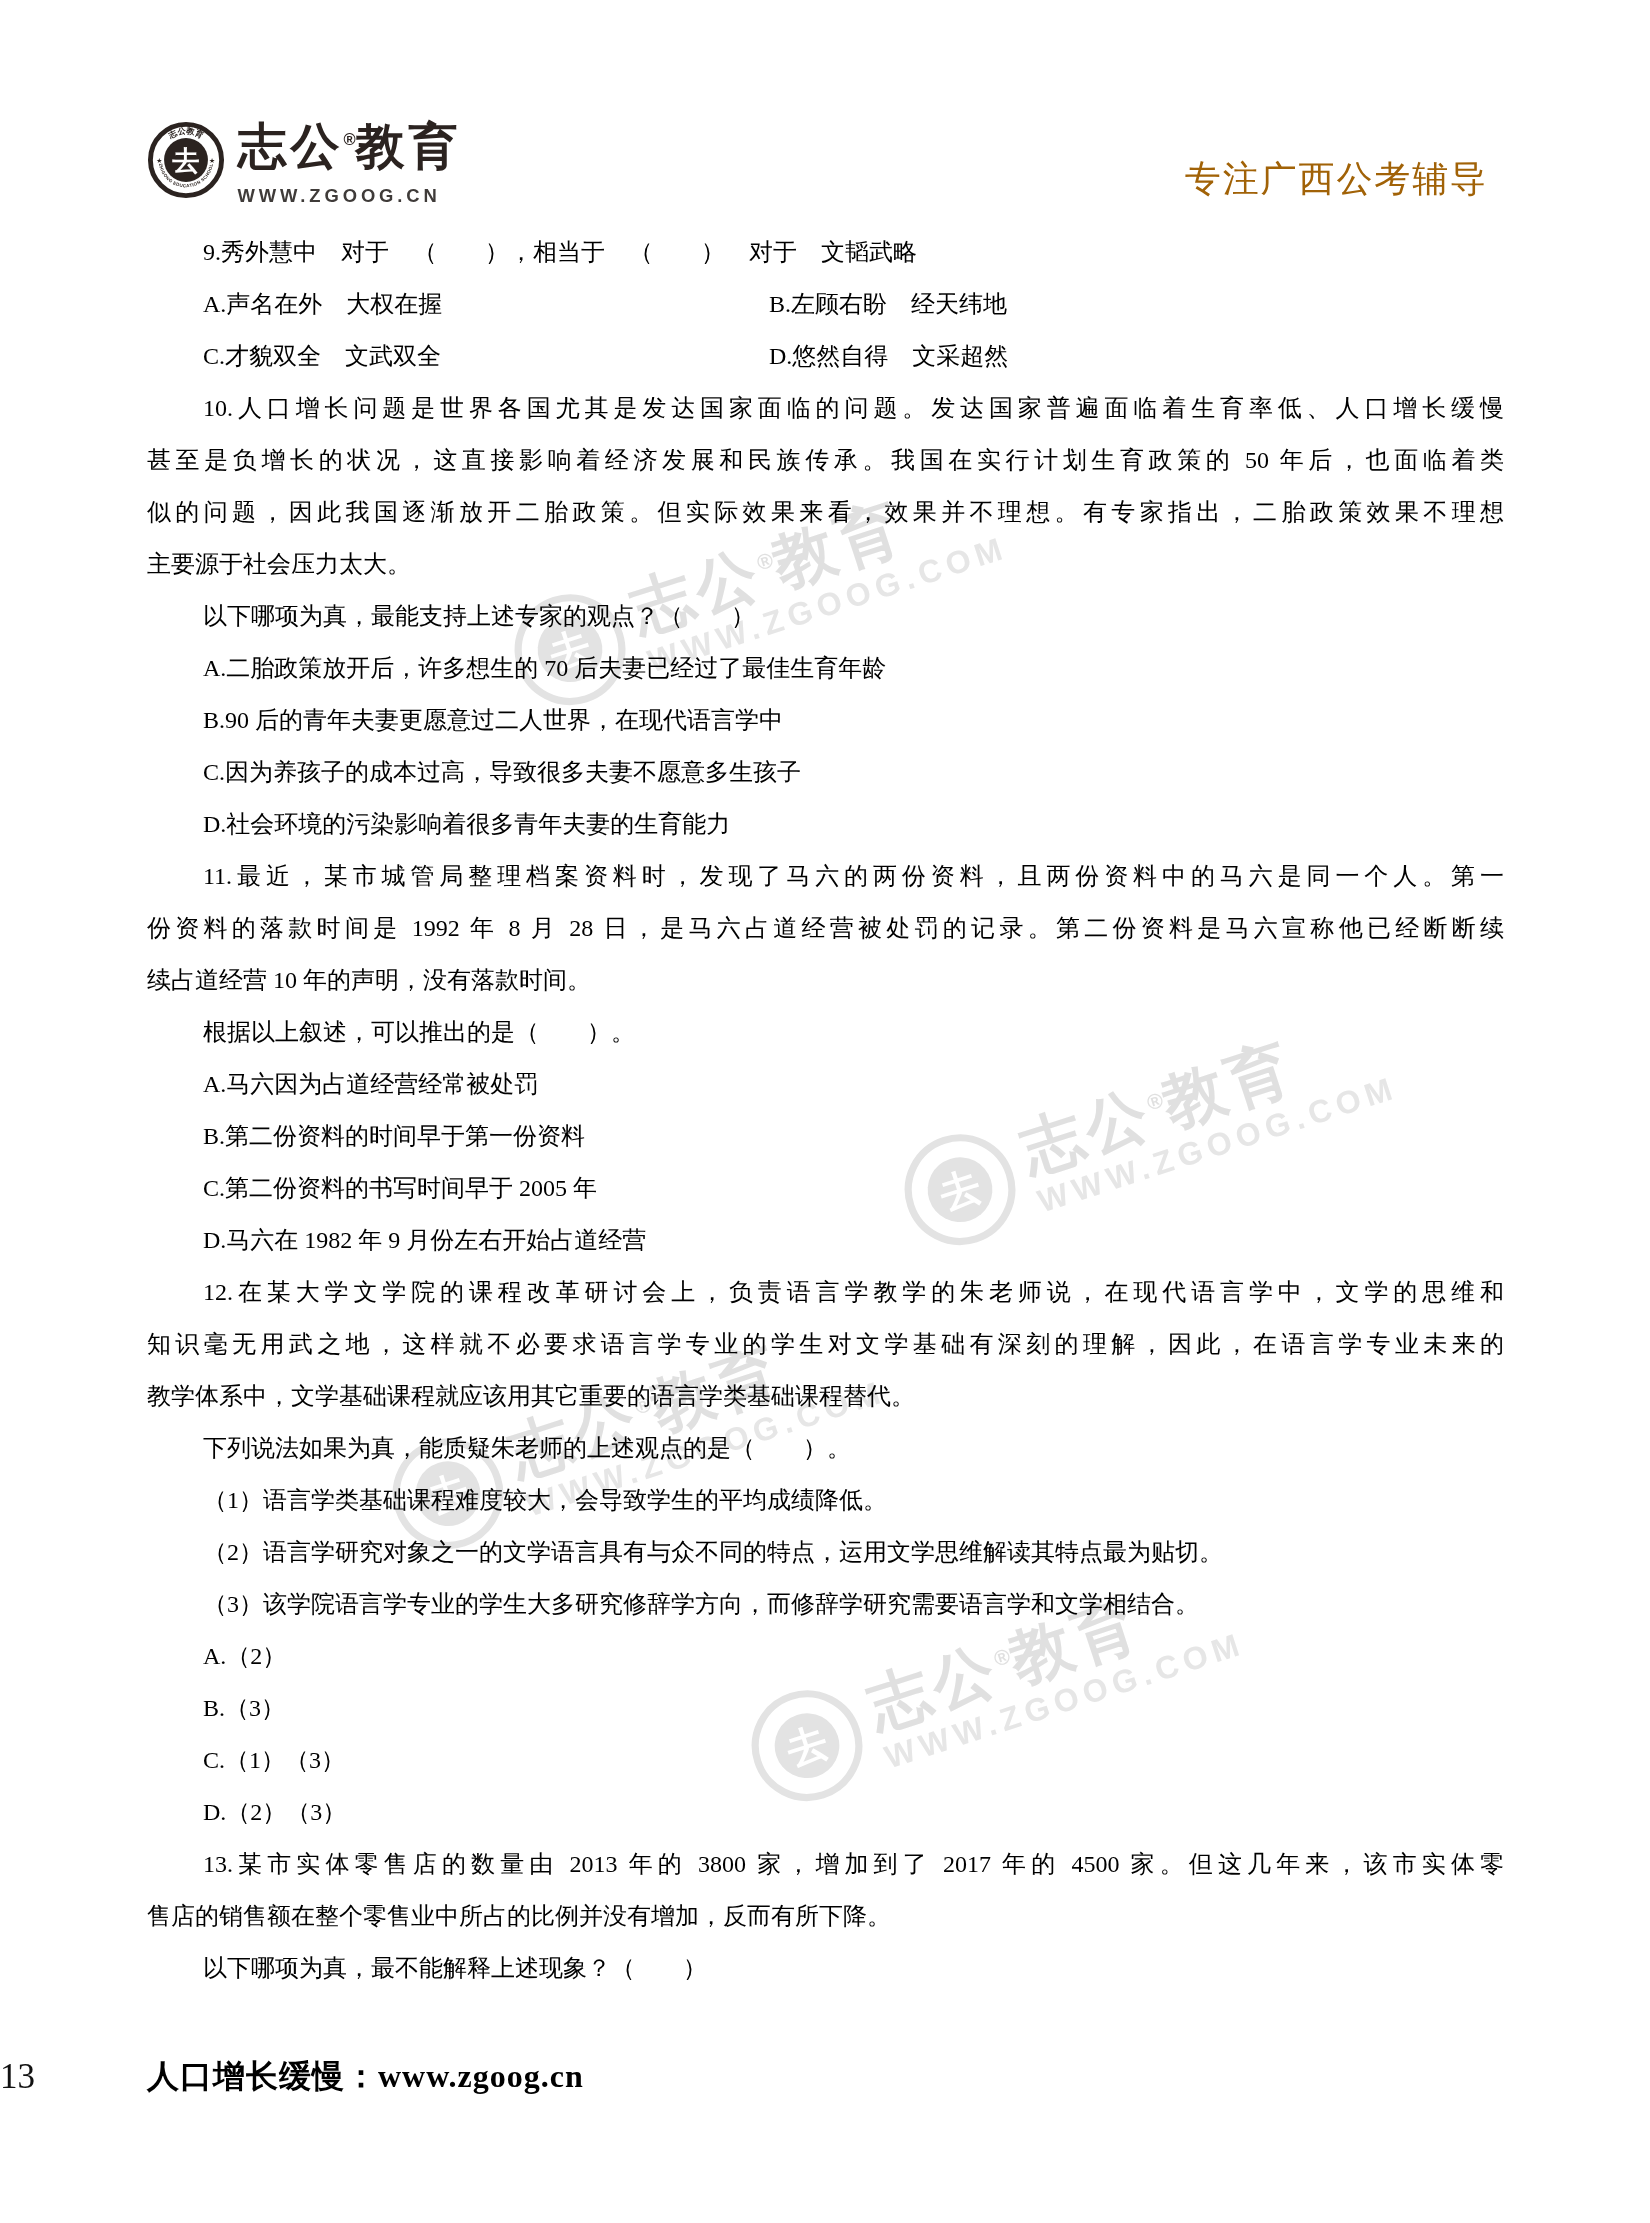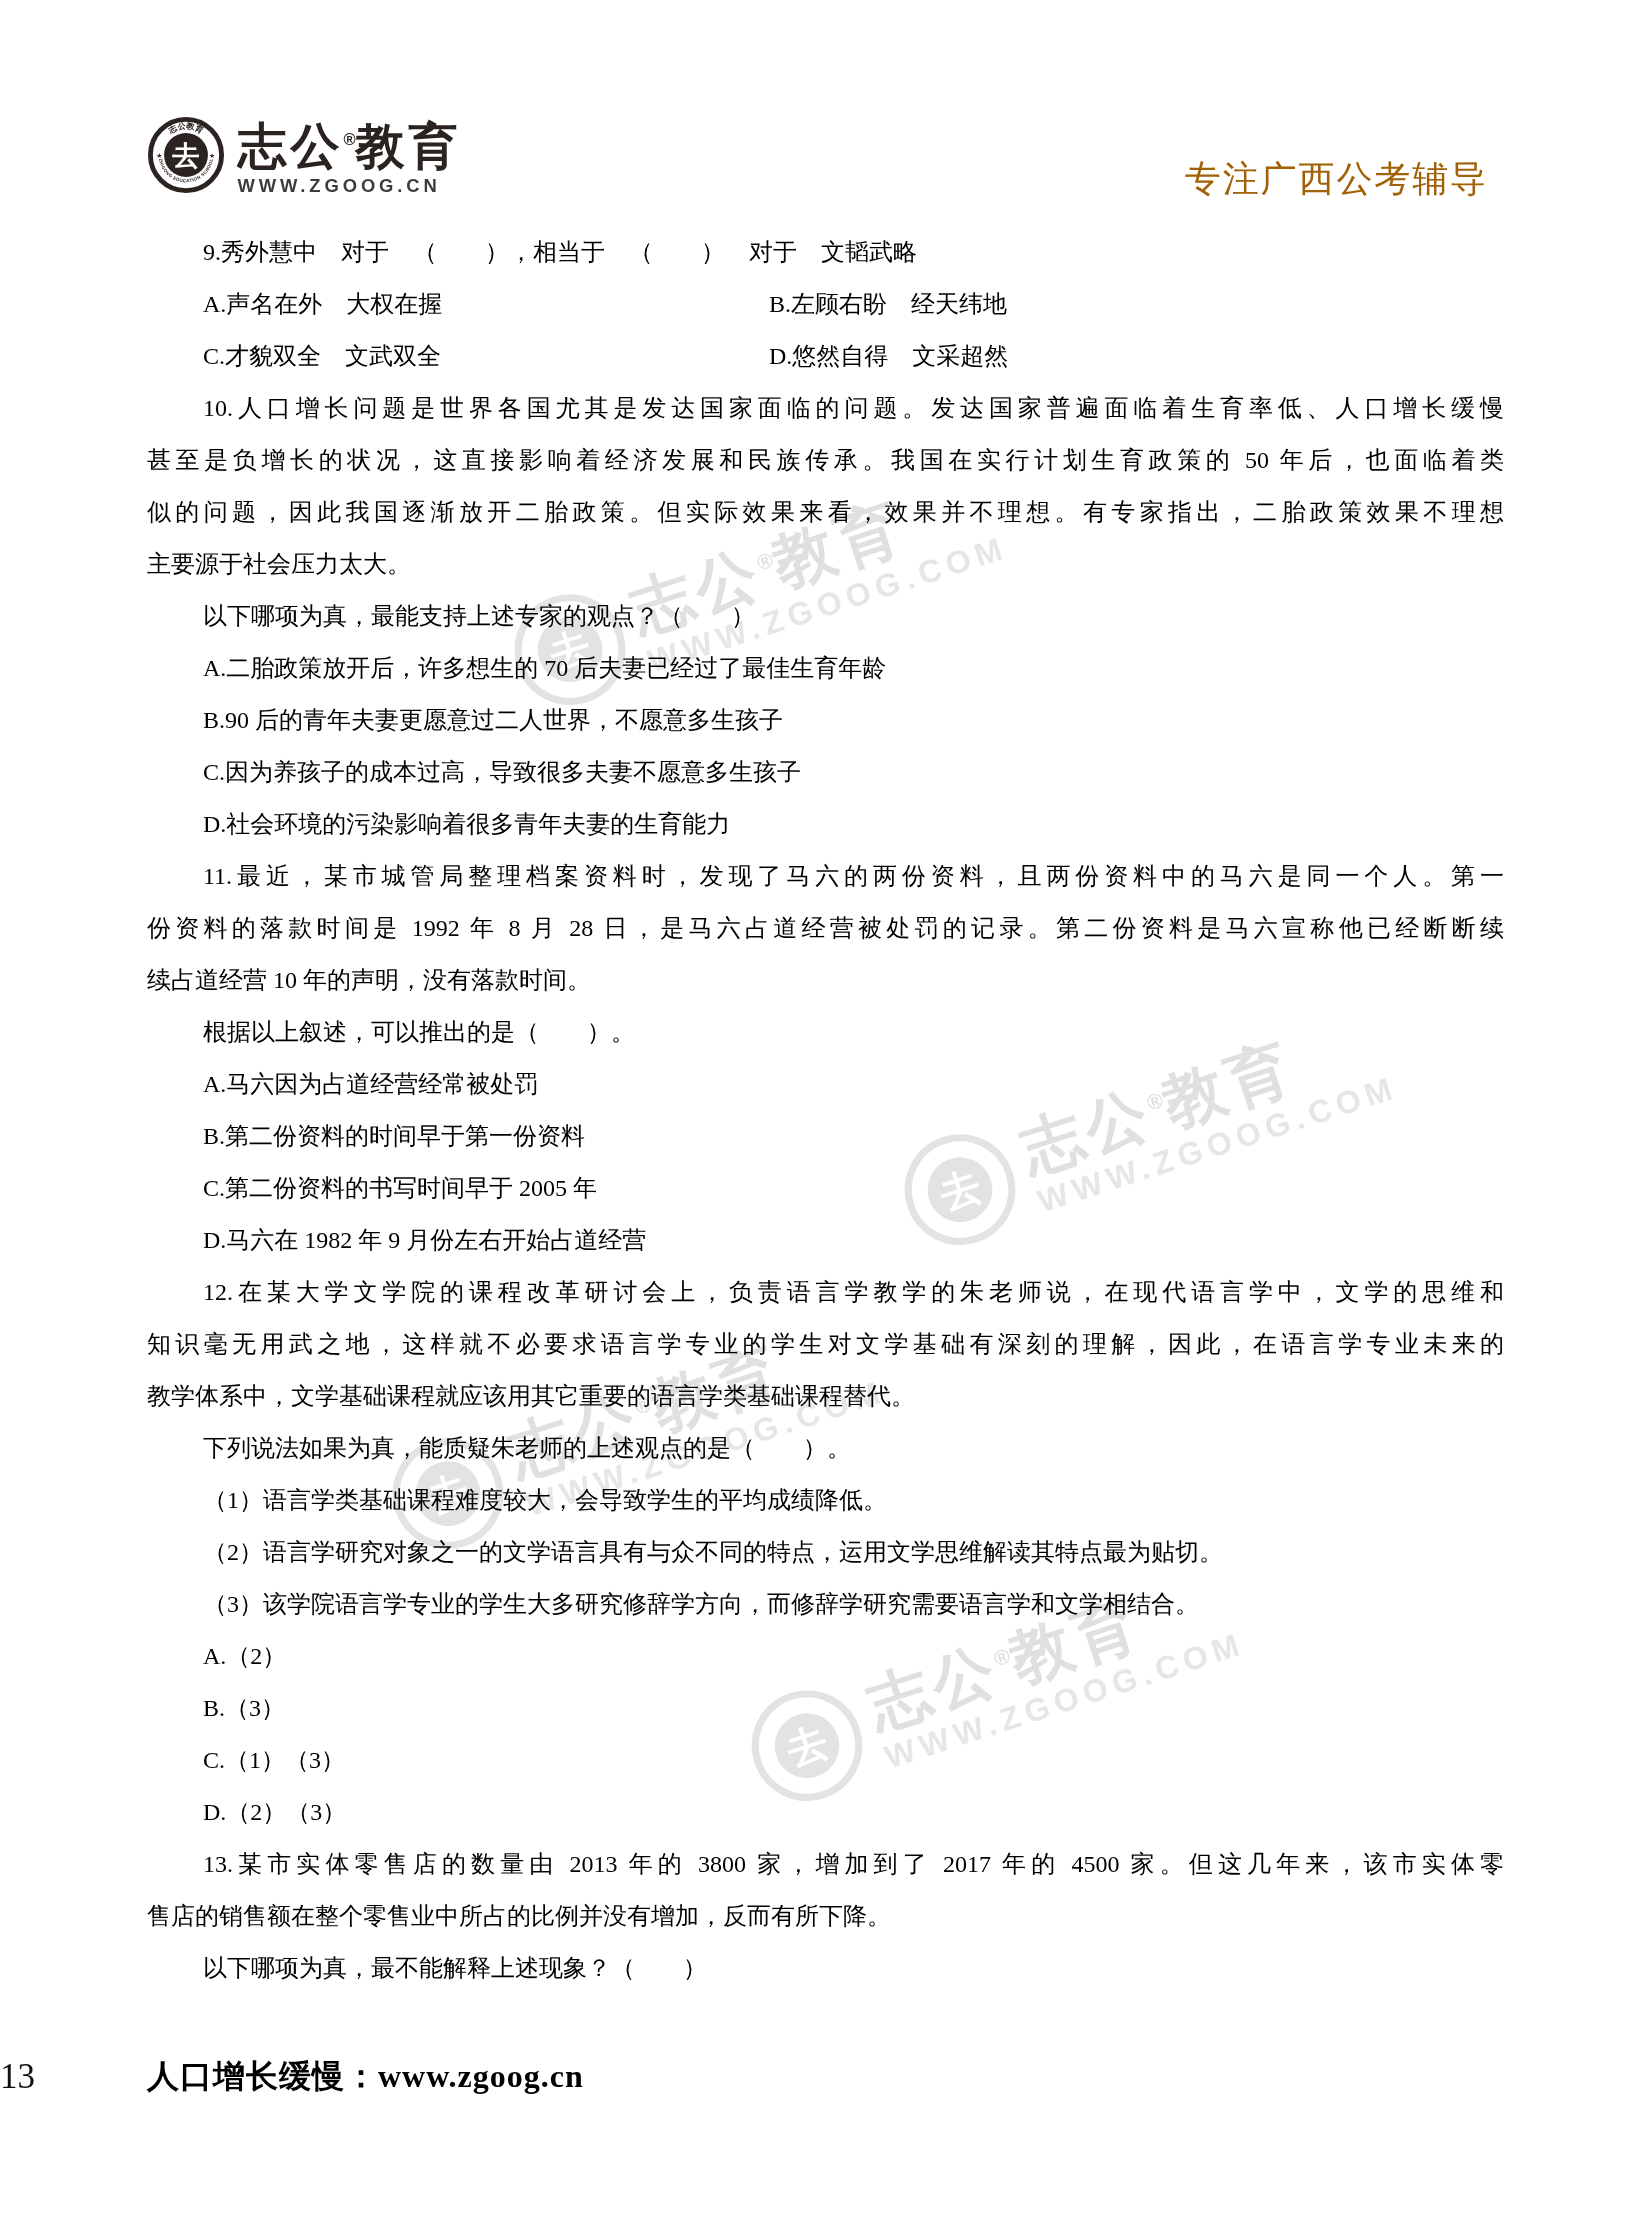--- a/index.html
+++ b/index.html
@@ -12,21 +12,21 @@
   .logo{position:absolute;left:147px;top:113px;display:flex;align-items:center;gap:12.6px;z-index:3;}
   .seal-svg{width:78px;height:78px;flex:none;}
   .logo-textcol{display:flex;flex-direction:column;justify-content:center;}
   .brand-name{
     font-family:"Liberation Sans","DejaVu Sans",sans-serif;
     font-weight:900;font-size:49px;line-height:52px;letter-spacing:3.9px;color:#2b2320;white-space:nowrap;
   }
   .brand-name sup{font-size:16.5px;vertical-align:17.5px;letter-spacing:0;}
   .brand-url{
     font-family:"Liberation Sans","DejaVu Sans",sans-serif;
-    font-weight:700;font-size:18.4px;letter-spacing:3.9px;color:#3f3b39;margin-top:3px;white-space:nowrap;
+    font-weight:700;font-size:18.4px;letter-spacing:3.9px;color:#3f3b39;margin-top:13px;white-space:nowrap;
   }
   .slogan{
     position:absolute;right:163px;top:155px;z-index:3;
     font-family:"Liberation Sans","DejaVu Sans",sans-serif;
     font-weight:400;font-size:36px;letter-spacing:1.9px;color:#a16207;white-space:nowrap;
   }
   
   .wm{
     position:absolute;z-index:1;display:flex;align-items:center;gap:13.6px;
     transform:rotate(-18deg);pointer-events:none;user-select:none;white-space:nowrap;
@@ -143,21 +143,21 @@
   <main class="doc-body">
       <div class="line indent">9.秀外慧中　对于　（　　），相当于　（　　）　对于　文韬武略</div>
       <div class="line indent"><span class="col-a">A.声名在外　大权在握</span><span class="col-b">B.左顾右盼　经天纬地</span></div>
       <div class="line indent"><span class="col-a">C.才貌双全　文武双全</span><span class="col-b">D.悠然自得　文采超然</span></div>
       <div class="line indent justify">10.人口增长问题是世界各国尤其是发达国家面临的问题。发达国家普遍面临着生育率低、人口增长缓慢</div>
       <div class="line justify">甚至是负增长的状况，这直接影响着经济发展和民族传承。我国在实行计划生育政策的 50 年后，也面临着类</div>
       <div class="line justify">似的问题，因此我国逐渐放开二胎政策。但实际效果来看，效果并不理想。有专家指出，二胎政策效果不理想</div>
       <div class="line">主要源于社会压力太大。</div>
       <div class="line indent">以下哪项为真，最能支持上述专家的观点？（　　）</div>
       <div class="line indent">A.二胎政策放开后，许多想生的 70 后夫妻已经过了最佳生育年龄</div>
-      <div class="line indent">B.90 后的青年夫妻更愿意过二人世界，不愿意多生孩子</div>
+      <div class="line indent">B.90 后的青年夫妻更愿意过二人世界，在现代语言学中</div>
       <div class="line indent">C.因为养孩子的成本过高，导致很多夫妻不愿意多生孩子</div>
       <div class="line indent">D.社会环境的污染影响着很多青年夫妻的生育能力</div>
       <div class="line indent justify">11.最近，某市城管局整理档案资料时，发现了马六的两份资料，且两份资料中的马六是同一个人。第一</div>
       <div class="line justify">份资料的落款时间是 1992 年 8 月 28 日，是马六占道经营被处罚的记录。第二份资料是马六宣称他已经断断续</div>
       <div class="line">续占道经营 10 年的声明，没有落款时间。</div>
       <div class="line indent">根据以上叙述，可以推出的是（　　）。</div>
       <div class="line indent">A.马六因为占道经营经常被处罚</div>
       <div class="line indent">B.第二份资料的时间早于第一份资料</div>
       <div class="line indent">C.第二份资料的书写时间早于 2005 年</div>
       <div class="line indent">D.马六在 1982 年 9 月份左右开始占道经营</div>

